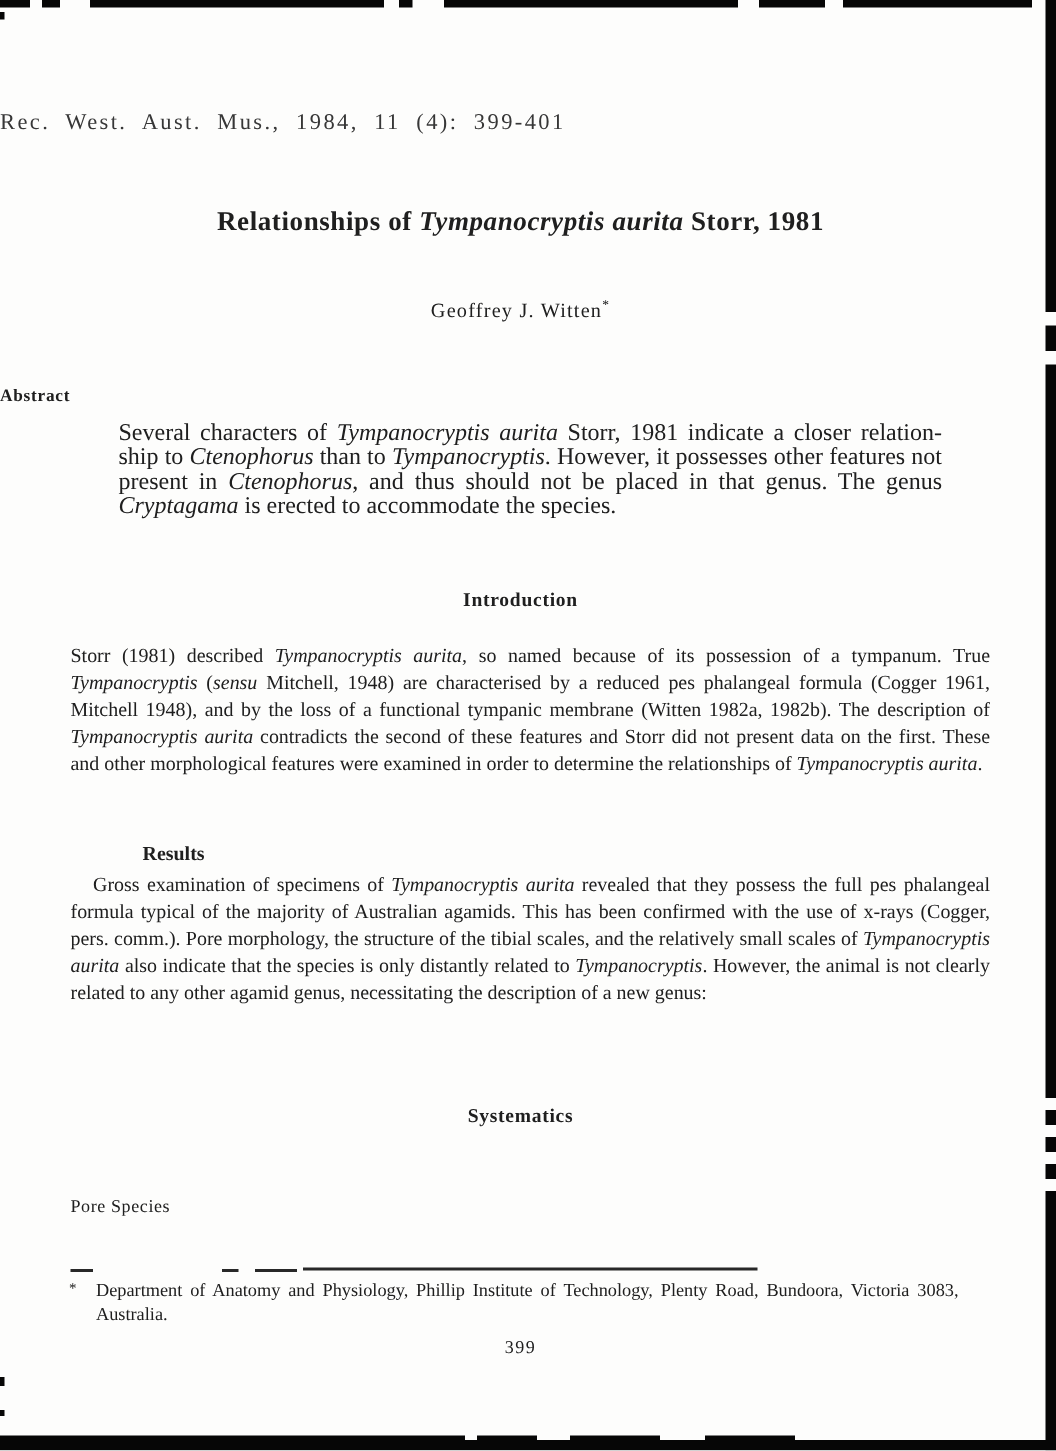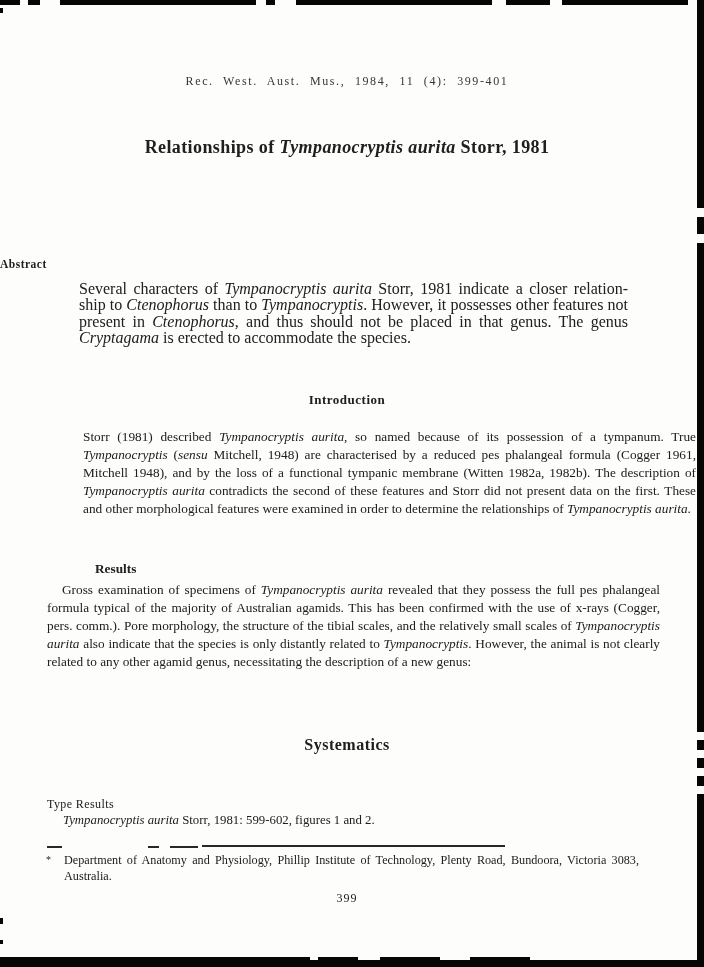--- a/index.html
+++ b/index.html
@@ -16,21 +16,21 @@
   
   .content {
     position: absolute; inset: 0;
     filter: blur(0.45px) contrast(1.05);
     color: #242424;
   }
   .it { font-style: italic; }
 
   .citation {
     position: absolute; top: 74px; left: 0; width: 694px;
-    text-align: center; font-size: 12px; color: #3a3a3a;
+    text-align: left; font-size: 15px; color: #3a3a3a;
     letter-spacing: 1.6px; word-spacing: 5px;
   }
   .title {
     position: absolute; top: 137px; left: 0; width: 694px;
     text-align: center; font-size: 18px; font-weight: bold;
     letter-spacing: 0.4px;
   }
   .author {
     position: absolute; top: 198px; left: 0; width: 694px;
     text-align: center; font-size: 13.5px; letter-spacing: 0.8px;
@@ -45,34 +45,34 @@
     position: absolute; top: 281px; left: 79px; width: 549px;
     font-size: 16px; line-height: 16.3px; text-align: justify;
   }
   .intro-head {
     position: absolute; top: 392px; left: 0; width: 694px;
     text-align: center; font-size: 13px; font-weight: bold;
     letter-spacing: 0.5px;
   }
   .intro-body {
     position: absolute; top: 428px; left: 47px; width: 613px;
-    font-size: 13.3px; line-height: 18px; text-align: justify; margin-left: 36px;
+    font-size: 13.3px; line-height: 18px; text-align: justify;
   }
   .results-head {
     position: absolute; top: 561px; left: 47px;
     font-size: 13.3px; font-weight: bold; margin-left: 48px;
   }
   .results-body {
     position: absolute; top: 581px; left: 47px; width: 613px;
     font-size: 13.3px; line-height: 18px; text-align: justify;
     text-indent: 15px;
   }
   .sys-head {
     position: absolute; top: 736px; left: 0; width: 694px;
-    text-align: center; font-size: 16px; font-weight: bold;
+    text-align: center; font-size: 13px; font-weight: bold;
     letter-spacing: 0.5px;
   }
   .genus-line {
     position: absolute; top: 764px; left: 0; width: 694px;
     text-align: center; font-size: 13.5px; font-weight: bold;
   }
   .ts-head {
     position: absolute; top: 797px; left: 47px;
     font-size: 12px; letter-spacing: 0.4px;
   }
@@ -102,39 +102,41 @@
 <body>
 
 <div class="page">
 
   <div class="content">
 
     <div class="citation">Rec. West. Aust. Mus., 1984, 11 (4): 399-401</div>
 
     <div class="title"><span>Relationships of </span><span class="it">Tympanocryptis aurita</span><span> Storr, 1981</span></div>
 
+    <div class="author">
+      <span>Geoffrey J. Witten</span><sup>*</sup>
+    </div>
 
     <div class="abs-head">Abstract</div>
 
     <div class="abs-body"><span>Several characters of </span><span class="it">Tympanocryptis aurita</span><span> Storr, 1981 indicate a closer relation-ship to </span><span class="it">Ctenophorus</span><span> than to </span><span class="it">Tympanocryptis</span><span>. However, it possesses other features not present in </span><span class="it">Ctenophorus</span><span>, and thus should not be placed in that genus. The genus </span><span class="it">Cryptagama</span><span> is erected to accommodate the species.</span></div>
 
     <div class="intro-head">Introduction</div>
 
     <div class="intro-body"><span>Storr (1981) described </span><span class="it">Tympanocryptis aurita</span><span>, so named because of its possession of a tympanum. True </span><span class="it">Tympanocryptis</span><span> (</span><span class="it">sensu</span><span> Mitchell, 1948) are characterised by a reduced pes phalangeal formula (Cogger 1961, Mitchell 1948), and by the loss of a functional tympanic membrane (Witten 1982a, 1982b). The description of </span><span class="it">Tympanocryptis aurita</span><span> contradicts the second of these features and Storr did not present data on the first. These and other morphological features were examined in order to determine the relationships of </span><span class="it">Tympanocryptis aurita</span><span>.</span></div>
 
     <div class="results-head">Results</div>
 
     <div class="results-body"><span>Gross examination of specimens of </span><span class="it">Tympanocryptis aurita</span><span> revealed that they possess the full pes phalangeal formula typical of the majority of Australian agamids. This has been confirmed with the use of x-rays (Cogger, pers. comm.). Pore morphology, the structure of the tibial scales, and the relatively small scales of </span><span class="it">Tympanocryptis aurita</span><span> also indicate that the species is only distantly related to </span><span class="it">Tympanocryptis</span><span>. However, the animal is not clearly related to any other agamid genus, necessitating the description of a new genus:</span></div>
 
     <div class="sys-head">Systematics</div>
 
 
-    <div class="ts-head">Type Results</div>
+    <div class="ts-head">Pore Species</div>
 
-    <div class="ts-body"><span class="it">Tympanocryptis aurita</span><span> Storr, 1981: 599-602, figures 1 and 2.</span></div>
 
     <div class="fn-rule-seg" style="top:846px; left:47px; width:15px;"></div>
     <div class="fn-rule-seg" style="top:846px; left:148px; width:11px;"></div>
     <div class="fn-rule-seg" style="top:846px; left:170px; width:28px;"></div>
     <div class="fn-rule-seg" style="top:845px; left:202px; width:303px;"></div>
 
     <div class="footnote">
       <span class="marker">*</span>
       <span class="fn-text">Department of Anatomy and Physiology, Phillip Institute of Technology, Plenty Road, Bundoora, Victoria 3083, Australia.</span>
     </div>

